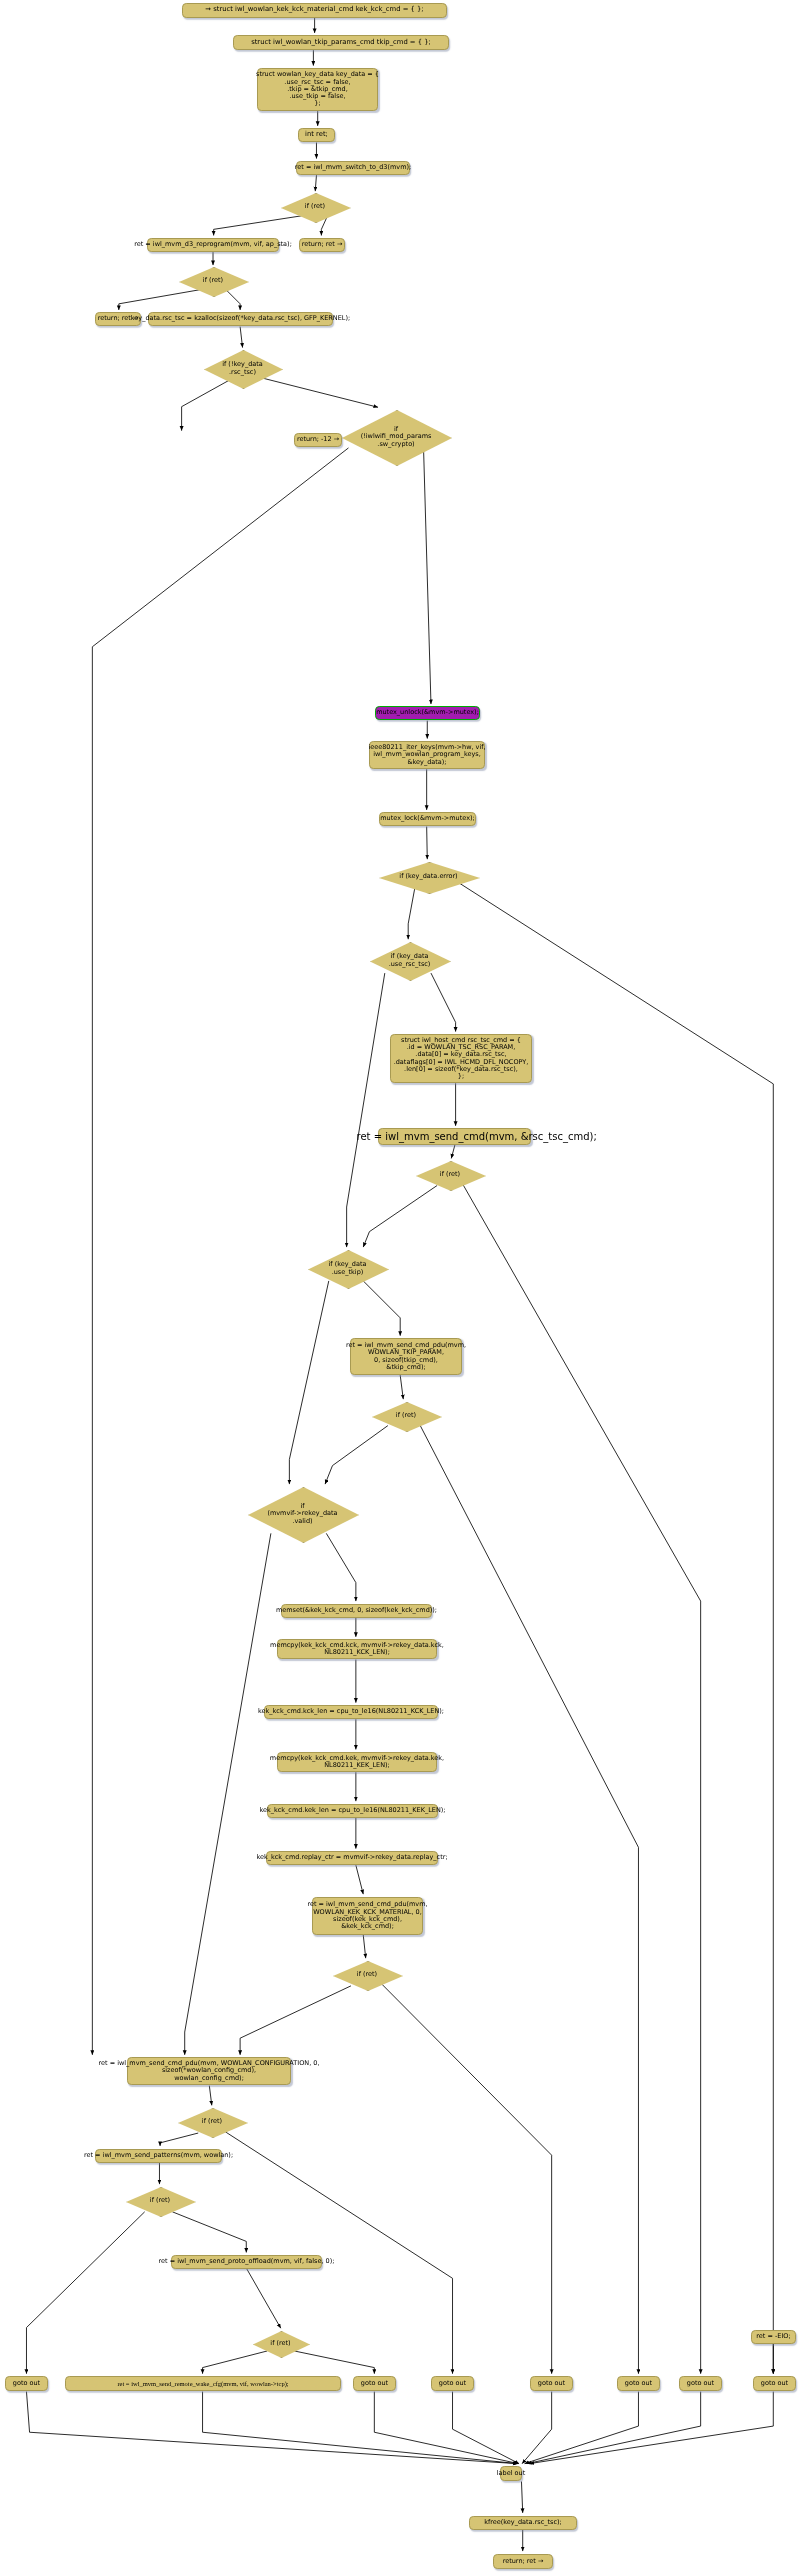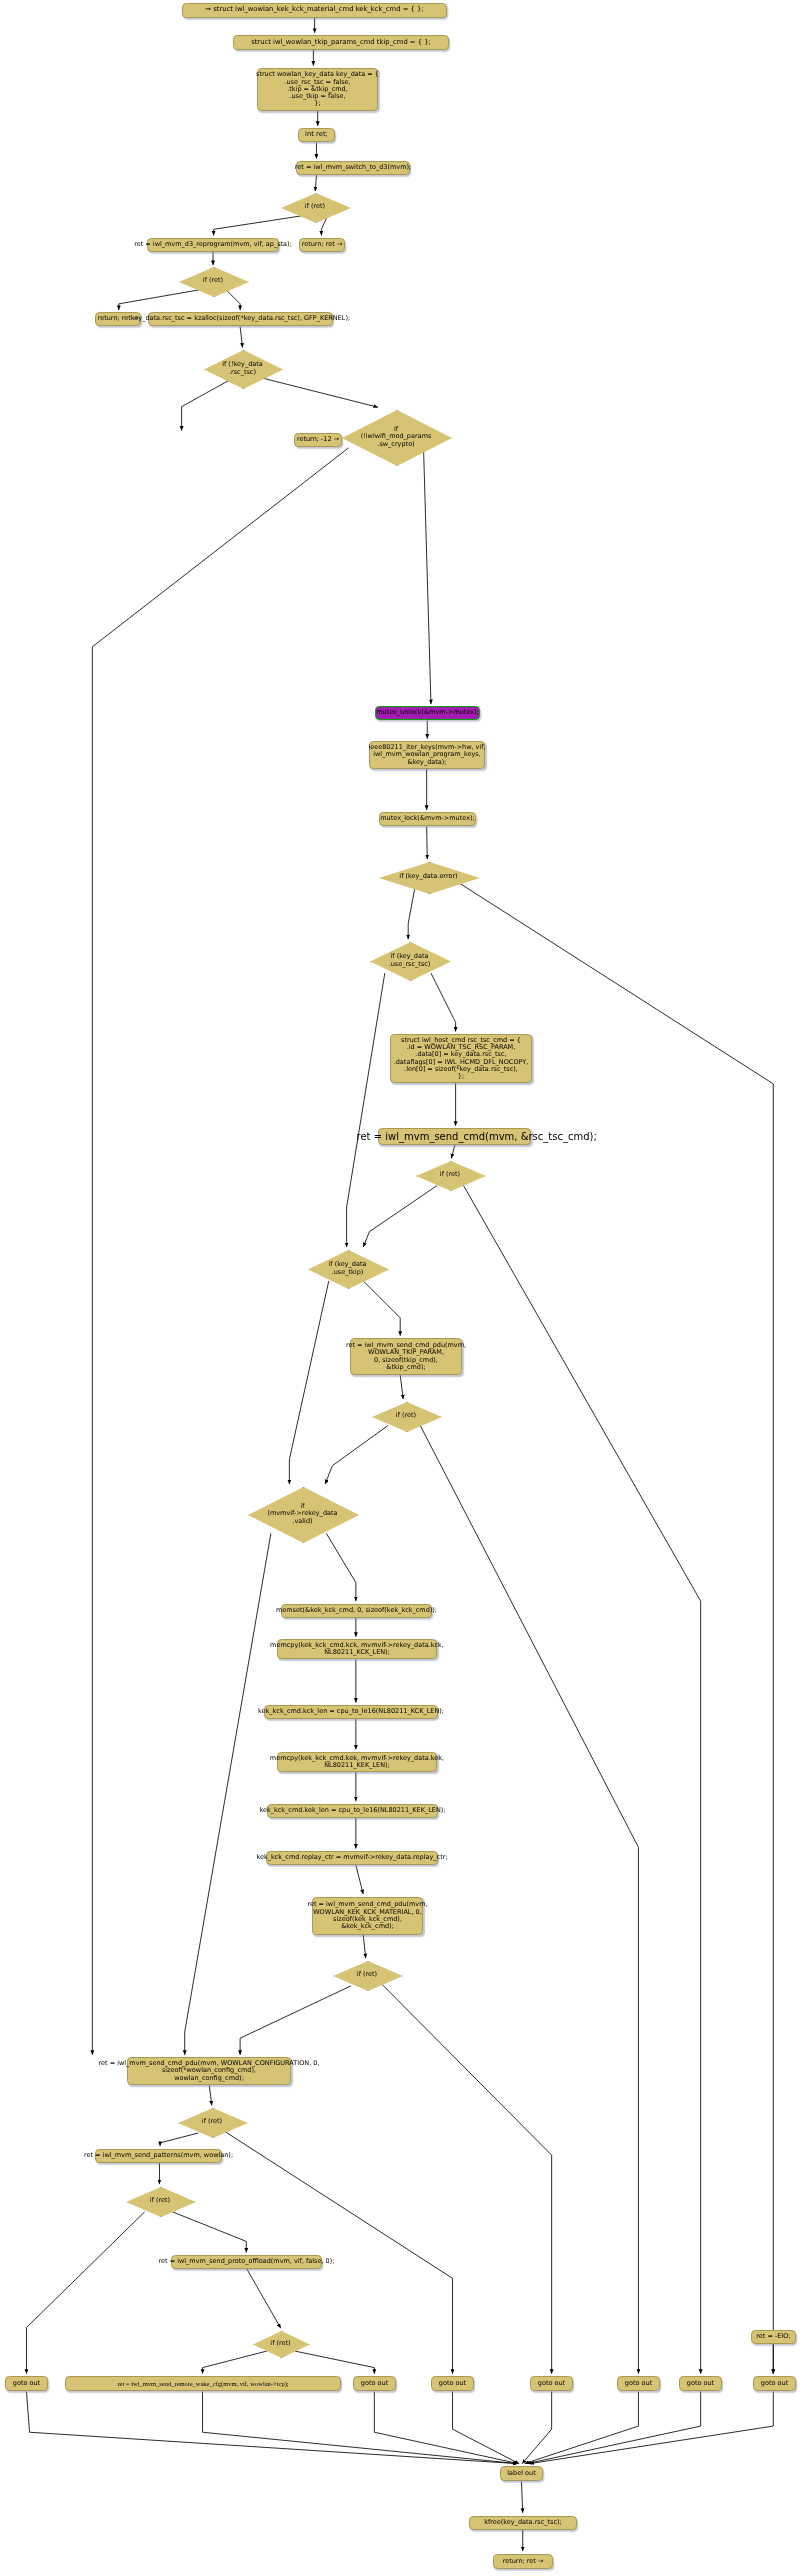--- a/index.html
+++ b/index.html
@@ -209,18 +209,18 @@
       </div>
       <div class="node box" style="left: 751px; top: 2330px; width: 45px; min-height: 14px; font-size: 6.5px;"><span>ret = -EIO;</span></div>
       <div class="node box" style="left: 5px; top: 2376px; width: 43px; min-height: 15.4px; font-size: 6.5px;"><span>goto out</span></div>
       <div class="node box" style="left: 65px; top: 2376px; width: 276px; min-height: 15.4px; font-size: 6.5px; font-family: Liberation Serif, serif;"><span>ret = iwl_mvm_send_remote_wake_cfg(mvm, vif, wowlan-&gt;tcp);</span></div>
       <div class="node box" style="left: 353px; top: 2376px; width: 43px; min-height: 15.4px; font-size: 6.5px;"><span>goto out</span></div>
       <div class="node box" style="left: 431px; top: 2376px; width: 43px; min-height: 15.4px; font-size: 6.5px;"><span>goto out</span></div>
       <div class="node box" style="left: 530px; top: 2376px; width: 43px; min-height: 15.4px; font-size: 6.5px;"><span>goto out</span></div>
       <div class="node box" style="left: 617px; top: 2376px; width: 43px; min-height: 15.4px; font-size: 6.5px;"><span>goto out</span></div>
       <div class="node box" style="left: 679px; top: 2376px; width: 43px; min-height: 15.4px; font-size: 6.5px;"><span>goto out</span></div>
       <div class="node box" style="left: 753px; top: 2376px; width: 43px; min-height: 15.4px; font-size: 6.5px;"><span>goto out</span></div>
-      <div class="node box" style="left: 500px; top: 2466px; width: 43px; min-height: 15.4px; font-size: 6.5px;"><span>label out</span></div>
+      <div class="node box" style="left: 500px; top: 2466px; width: 22px; min-height: 15.4px; font-size: 6.5px;"><span>label out</span></div>
       <div class="node box" style="left: 469px; top: 2516px; width: 108px; min-height: 14px; font-size: 6.5px;"><span>kfree(key_data.rsc_tsc);</span></div>
       <div class="node box" style="left: 493px; top: 2554px; width: 60px; min-height: 15.4px; font-size: 6.5px;"><span>return; ret →</span></div>
     </div>
 </div>
 
 
 </body></html>

